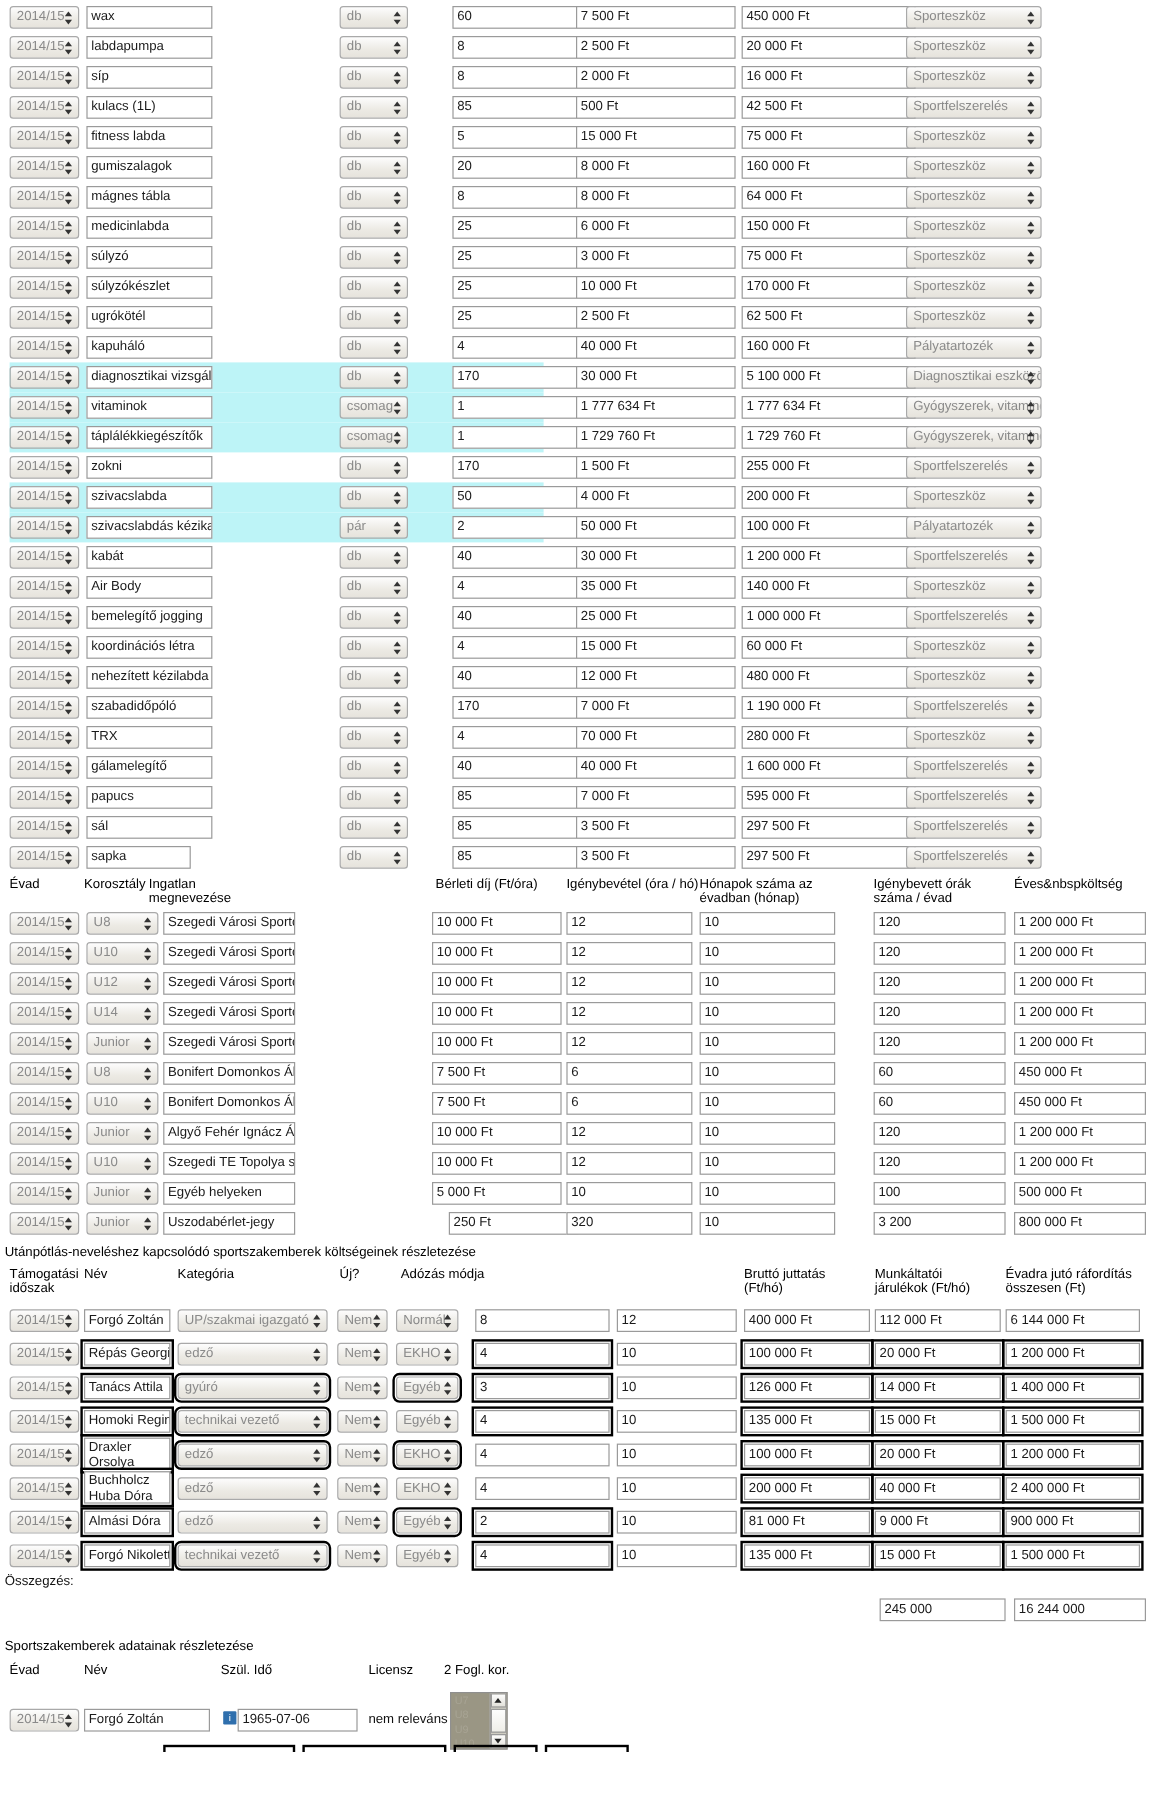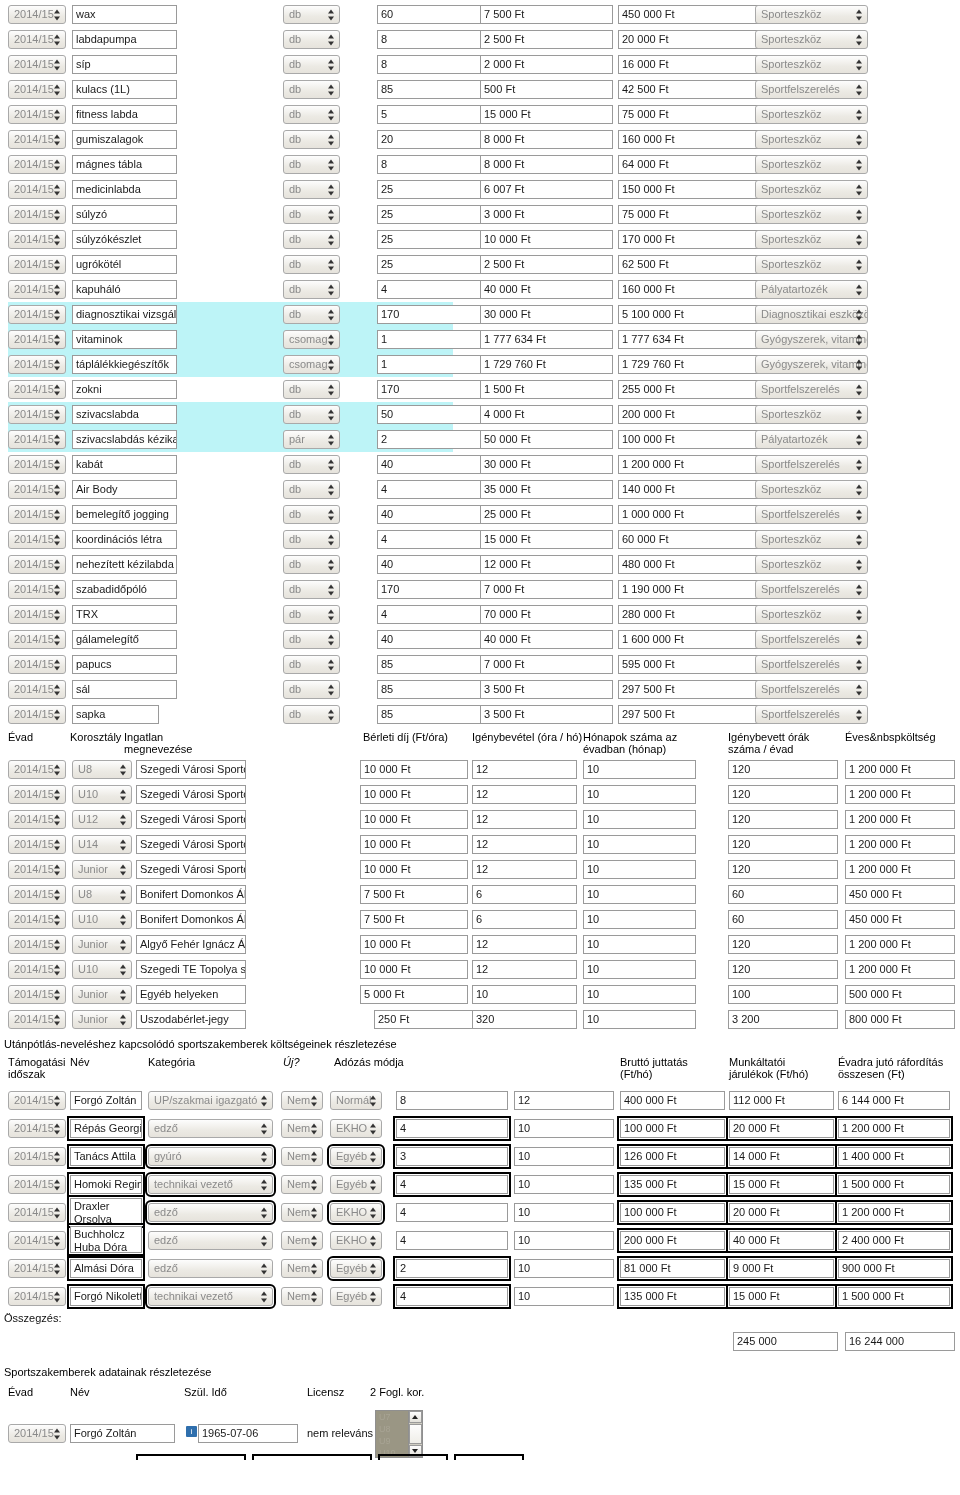--- a/index.html
+++ b/index.html
@@ -181,21 +181,21 @@
         <div class="inp cell " style="left:377px;width:140px;">8</div>
         <div class="inp cell " style="left:480px;width:133px;">8 000 Ft</div>
         <div class="inp cell " style="left:618px;width:145px;">64 000  Ft</div>
         <div class="sel cell" style="left:755px;width:113px;">Sporteszköz<span class="arr"></span></div>
       </div>
       <div class="row">
         <div class="sel cell" style="left:8px;width:58px;">2014/15<span class="arr"></span></div>
         <div class="inp cell " style="left:72px;width:105px;">medicinlabda</div>
         <div class="sel cell" style="left:283px;width:57px;">db<span class="arr"></span></div>
         <div class="inp cell " style="left:377px;width:140px;">25</div>
-        <div class="inp cell " style="left:480px;width:133px;">6 007 Ft</div>
+        <div class="inp cell " style="left:480px;width:133px;">6 000 Ft</div>
         <div class="inp cell " style="left:618px;width:145px;">150 000  Ft</div>
         <div class="sel cell" style="left:755px;width:113px;">Sporteszköz<span class="arr"></span></div>
       </div>
       <div class="row">
         <div class="sel cell" style="left:8px;width:58px;">2014/15<span class="arr"></span></div>
         <div class="inp cell " style="left:72px;width:105px;">súlyzó</div>
         <div class="sel cell" style="left:283px;width:57px;">db<span class="arr"></span></div>
         <div class="inp cell " style="left:377px;width:140px;">25</div>
         <div class="inp cell " style="left:480px;width:133px;">3 000 Ft</div>
         <div class="inp cell " style="left:618px;width:145px;">75 000  Ft</div>
@@ -509,21 +509,21 @@
         <div class="inp cell " style="left:728px;width:110px;">3 200</div>
         <div class="inp cell " style="left:845px;width:110px;">800 000  Ft</div>
       </div>
     </div>
 
   <div class="sect-title">Utánpótlás-neveléshez kapcsolódó sportszakemberek költségeinek részletezése</div>
   <div class="hdrrow" style="height:34px;">
     <div class="hdr" style="left:8px;top:4px;width:58px;">Támogatási időszak</div>
     <div class="hdr" style="left:70px;top:4px;">Név</div>
     <div class="hdr" style="left:148px;top:4px;">Kategória</div>
-    <div class="hdr" style="left:283px;top:4px;font-style:italic;">Új?</div>
+    <div class="hdr" style="left:283px;top:4px;">Új?</div>
     <div class="hdr" style="left:334px;top:4px;text-align:right;">Adózás módja</div>
     <div class="hdr" style="left:620px;top:4px;width:100px;">Bruttó juttatás (Ft/hó)</div>
     <div class="hdr" style="left:729px;top:4px;width:95px;">Munkáltatói járulékok (Ft/hó)</div>
     <div class="hdr" style="left:838px;top:4px;width:110px;">Évadra jutó ráfordítás összesen (Ft)</div>
   </div>
   <div class="rows" id="staff-rows">
       <div class="row" style="height:28px;">
         <div class="sel cell" style="left:8px;width:58px;top:5px;">2014/15<span class="arr"></span></div>
         <div class="inp cell" style="left:70px;top:5px;width:72px;">Forgó Zoltán</div>
         <div class="sel cell" style="left:148px;width:125px;top:5px;">UP/szakmai igazgató<span class="arr"></span></div>

